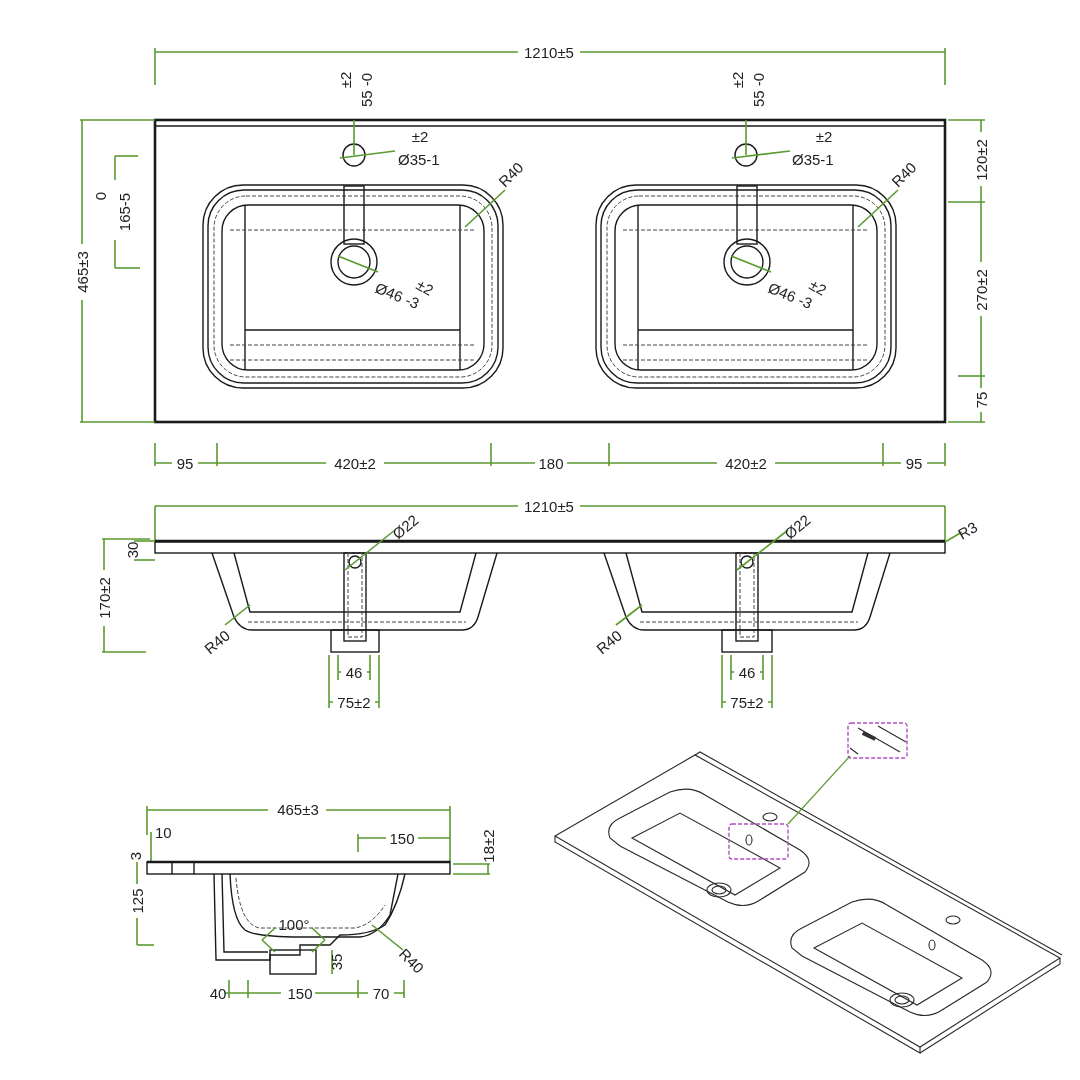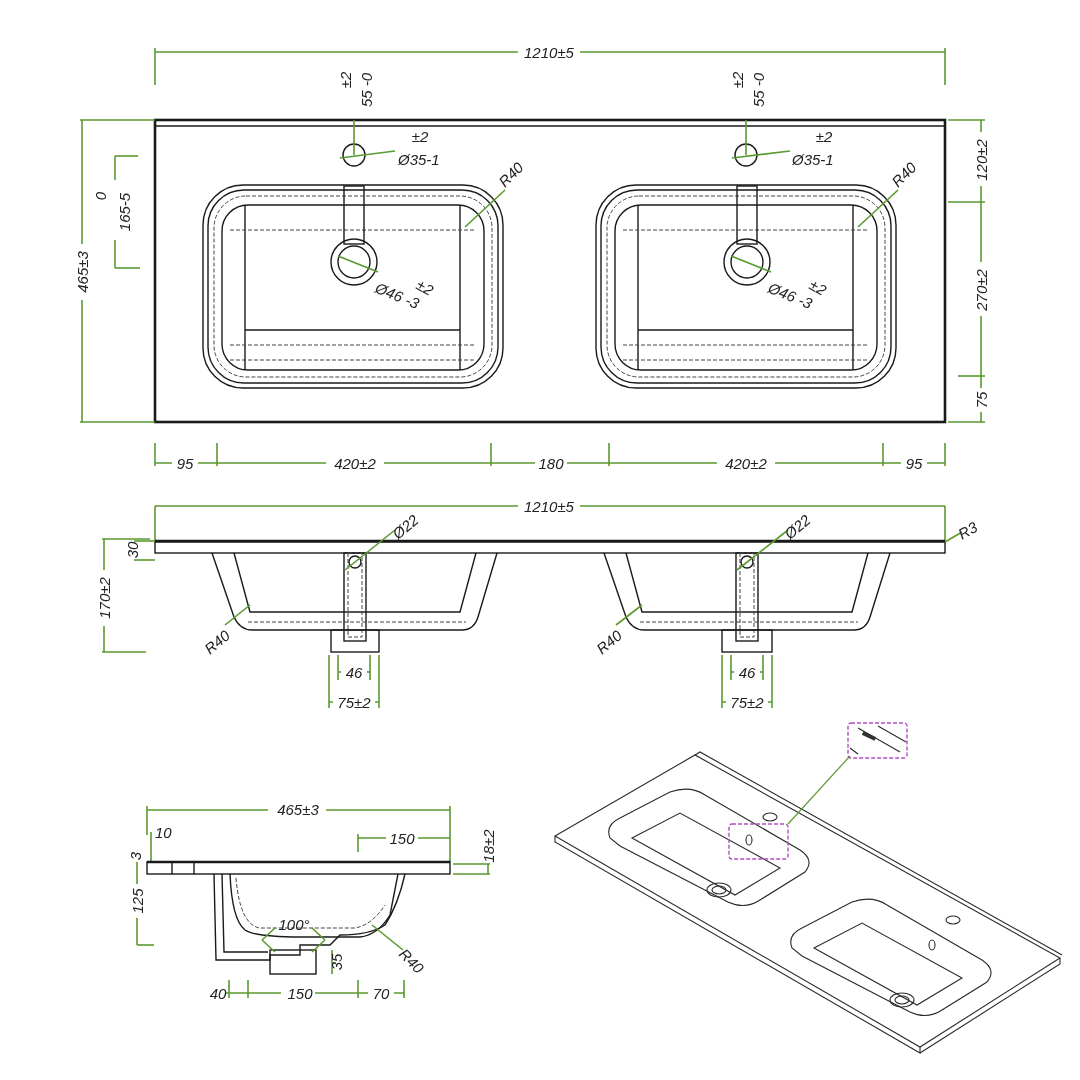--- a/index.html
+++ b/index.html
@@ -1,17 +1,17 @@
 <!DOCTYPE html>
 <html><head>
 <meta charset="utf-8">
 <style>
   html,body{margin:0;padding:0;background:#ffffff;}
   body{width:1080px;height:1080px;overflow:hidden;font-family:"Liberation Sans",sans-serif;}
-  #stage{position:relative;width:1080px;height:908px;font-style:italic;}
+  #stage{position:relative;width:1080px;height:908px;}
   svg{position:absolute;left:0;top:0;}
   .dim{stroke:#5a9a2e;stroke-width:1.6;fill:none;}
   .obj{stroke:#1a1a1a;stroke-width:1.4;fill:none;}
   .objT{stroke:#1a1a1a;stroke-width:2.6;fill:none;}
   .dash{stroke:#444;stroke-width:1;fill:none;stroke-dasharray:4 2;}
   .lbl{font-family:"Liberation Sans",sans-serif;font-size:15px;fill:#222;}
   .mag{stroke:#b24fc4;stroke-width:1.4;fill:none;stroke-dasharray:4 2;}
   .iso{stroke:#2a2a2a;stroke-width:1.1;fill:none;}
 </style>
 </head>

